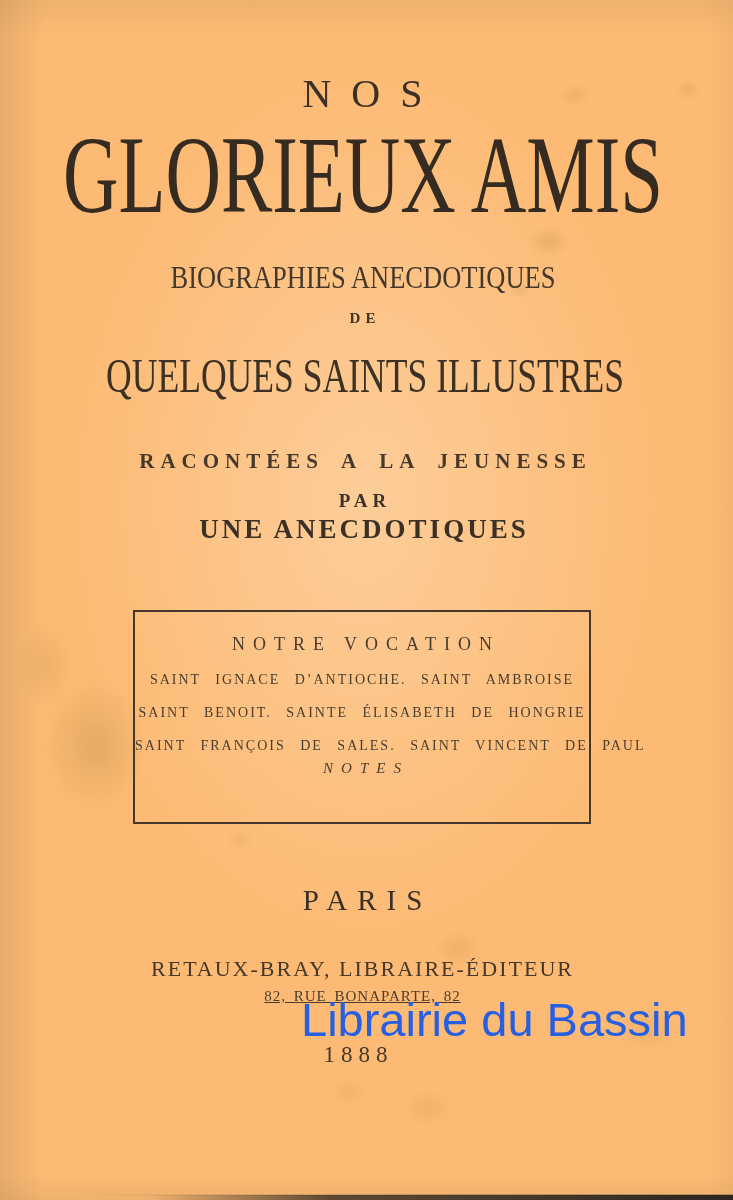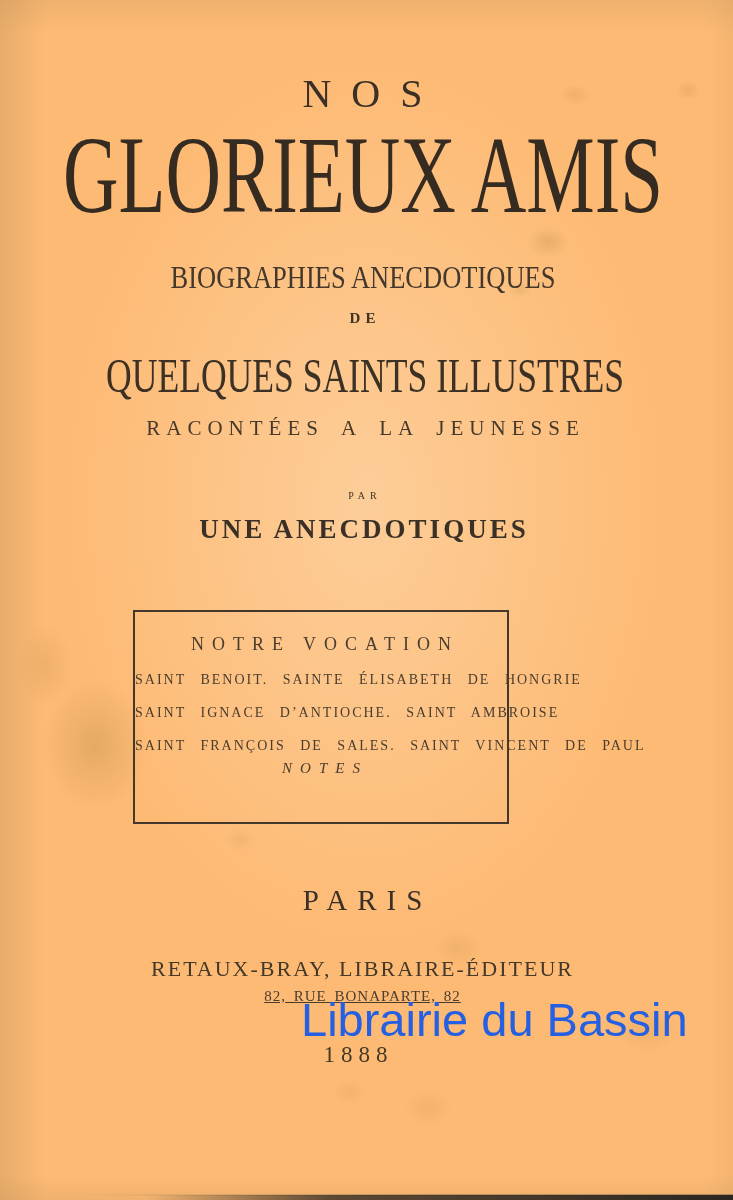--- a/index.html
+++ b/index.html
@@ -38,28 +38,28 @@
     position: absolute;
     left: 0;
     width: 725px;
     text-align: center;
     color: #3e3327;
     white-space: nowrap;
   }
   .svgline { position: absolute; left: 0; }
   .half-title   { top: 70px;  font-size: 40px; letter-spacing: 20px; text-indent: 20px; color: #3a302a; color: #3a3026; }
   .connector    { top: 310px; font-size: 15px; font-weight: bold; letter-spacing: 5px; text-indent: 5px; }
-  .dedication   { top: 416px; font-size: 21px; letter-spacing: 6px; word-spacing: 7px; text-indent: 6px; color: #46392b; }
-  .byline       { top: 490px; font-size: 10px; font-weight: normal; letter-spacing: 5px; text-indent: 5px; text-align: center; }
+  .dedication   { top: 449px; font-size: 21px; letter-spacing: 6px; word-spacing: 7px; text-indent: 6px; color: #46392b; font-weight: bold; }
+  .byline       { top: 490px; font-size: 19px; font-weight: bold; letter-spacing: 5px; text-indent: 5px; text-align: center; }
   .author       { top: 514px; font-size: 27px; font-weight: bold; letter-spacing: 3px; text-indent: 3px; color: #3a3026; }
   .contents-box {
     position: absolute;
     left: 133px;
     top: 610px;
-    width: 376px;
+    width: 458px;
     height: 214px;
     border: 2px solid #43382b;
     box-sizing: border-box;
     text-align: center;
     color: #4a3d2e;
     font-family: Liberation Serif, serif;
   }
   .box-heading { margin-top: 22px; font-size: 18px; letter-spacing: 8px; text-indent: 8px; white-space: nowrap; }
   .box-line    { margin-top: 17px; font-size: 14px; letter-spacing: 2px; word-spacing: 9px; white-space: nowrap; }
   .box-footer  { margin-top: 6px; font-size: 15px; font-style: italic; letter-spacing: 8px; text-indent: 8px; }
@@ -128,22 +128,22 @@
   <svg class="svgline" style="top:342px" width="733" height="60">
     <text x="365" y="50" text-anchor="middle" textLength="518" lengthAdjust="spacingAndGlyphs" font-family="Liberation Serif, serif" font-size="48" fill="#3c3124">QUELQUES SAINTS ILLUSTRES</text>
   </svg>
 
   <div class="txt dedication">RACONTÉES A LA JEUNESSE</div>
   <div class="txt byline">PAR</div>
   <div class="txt author">UNE ANECDOTIQUES</div>
 
   <div class="contents-box">
     <div class="box-heading">NOTRE VOCATION</div>
+    <div class="box-line">SAINT IGNACE D’ANTIOCHE. SAINT AMBROISE</div>
     <div class="box-line">SAINT BENOIT. SAINTE ÉLISABETH DE HONGRIE</div>
-    <div class="box-line">SAINT IGNACE D’ANTIOCHE. SAINT AMBROISE</div>
     <div class="box-line">SAINT FRANÇOIS DE SALES. SAINT VINCENT DE PAUL</div>
     <div class="box-footer">NOTES</div>
   </div>
 
   <div class="txt city">PARIS</div>
   <div class="txt publisher">RETAUX-BRAY, LIBRAIRE-ÉDITEUR</div>
   <div class="txt address">82, RUE BONAPARTE, 82</div>
   <div class="txt year">1888</div>
 
   <div class="watermark">Librairie du Bassin</div>

